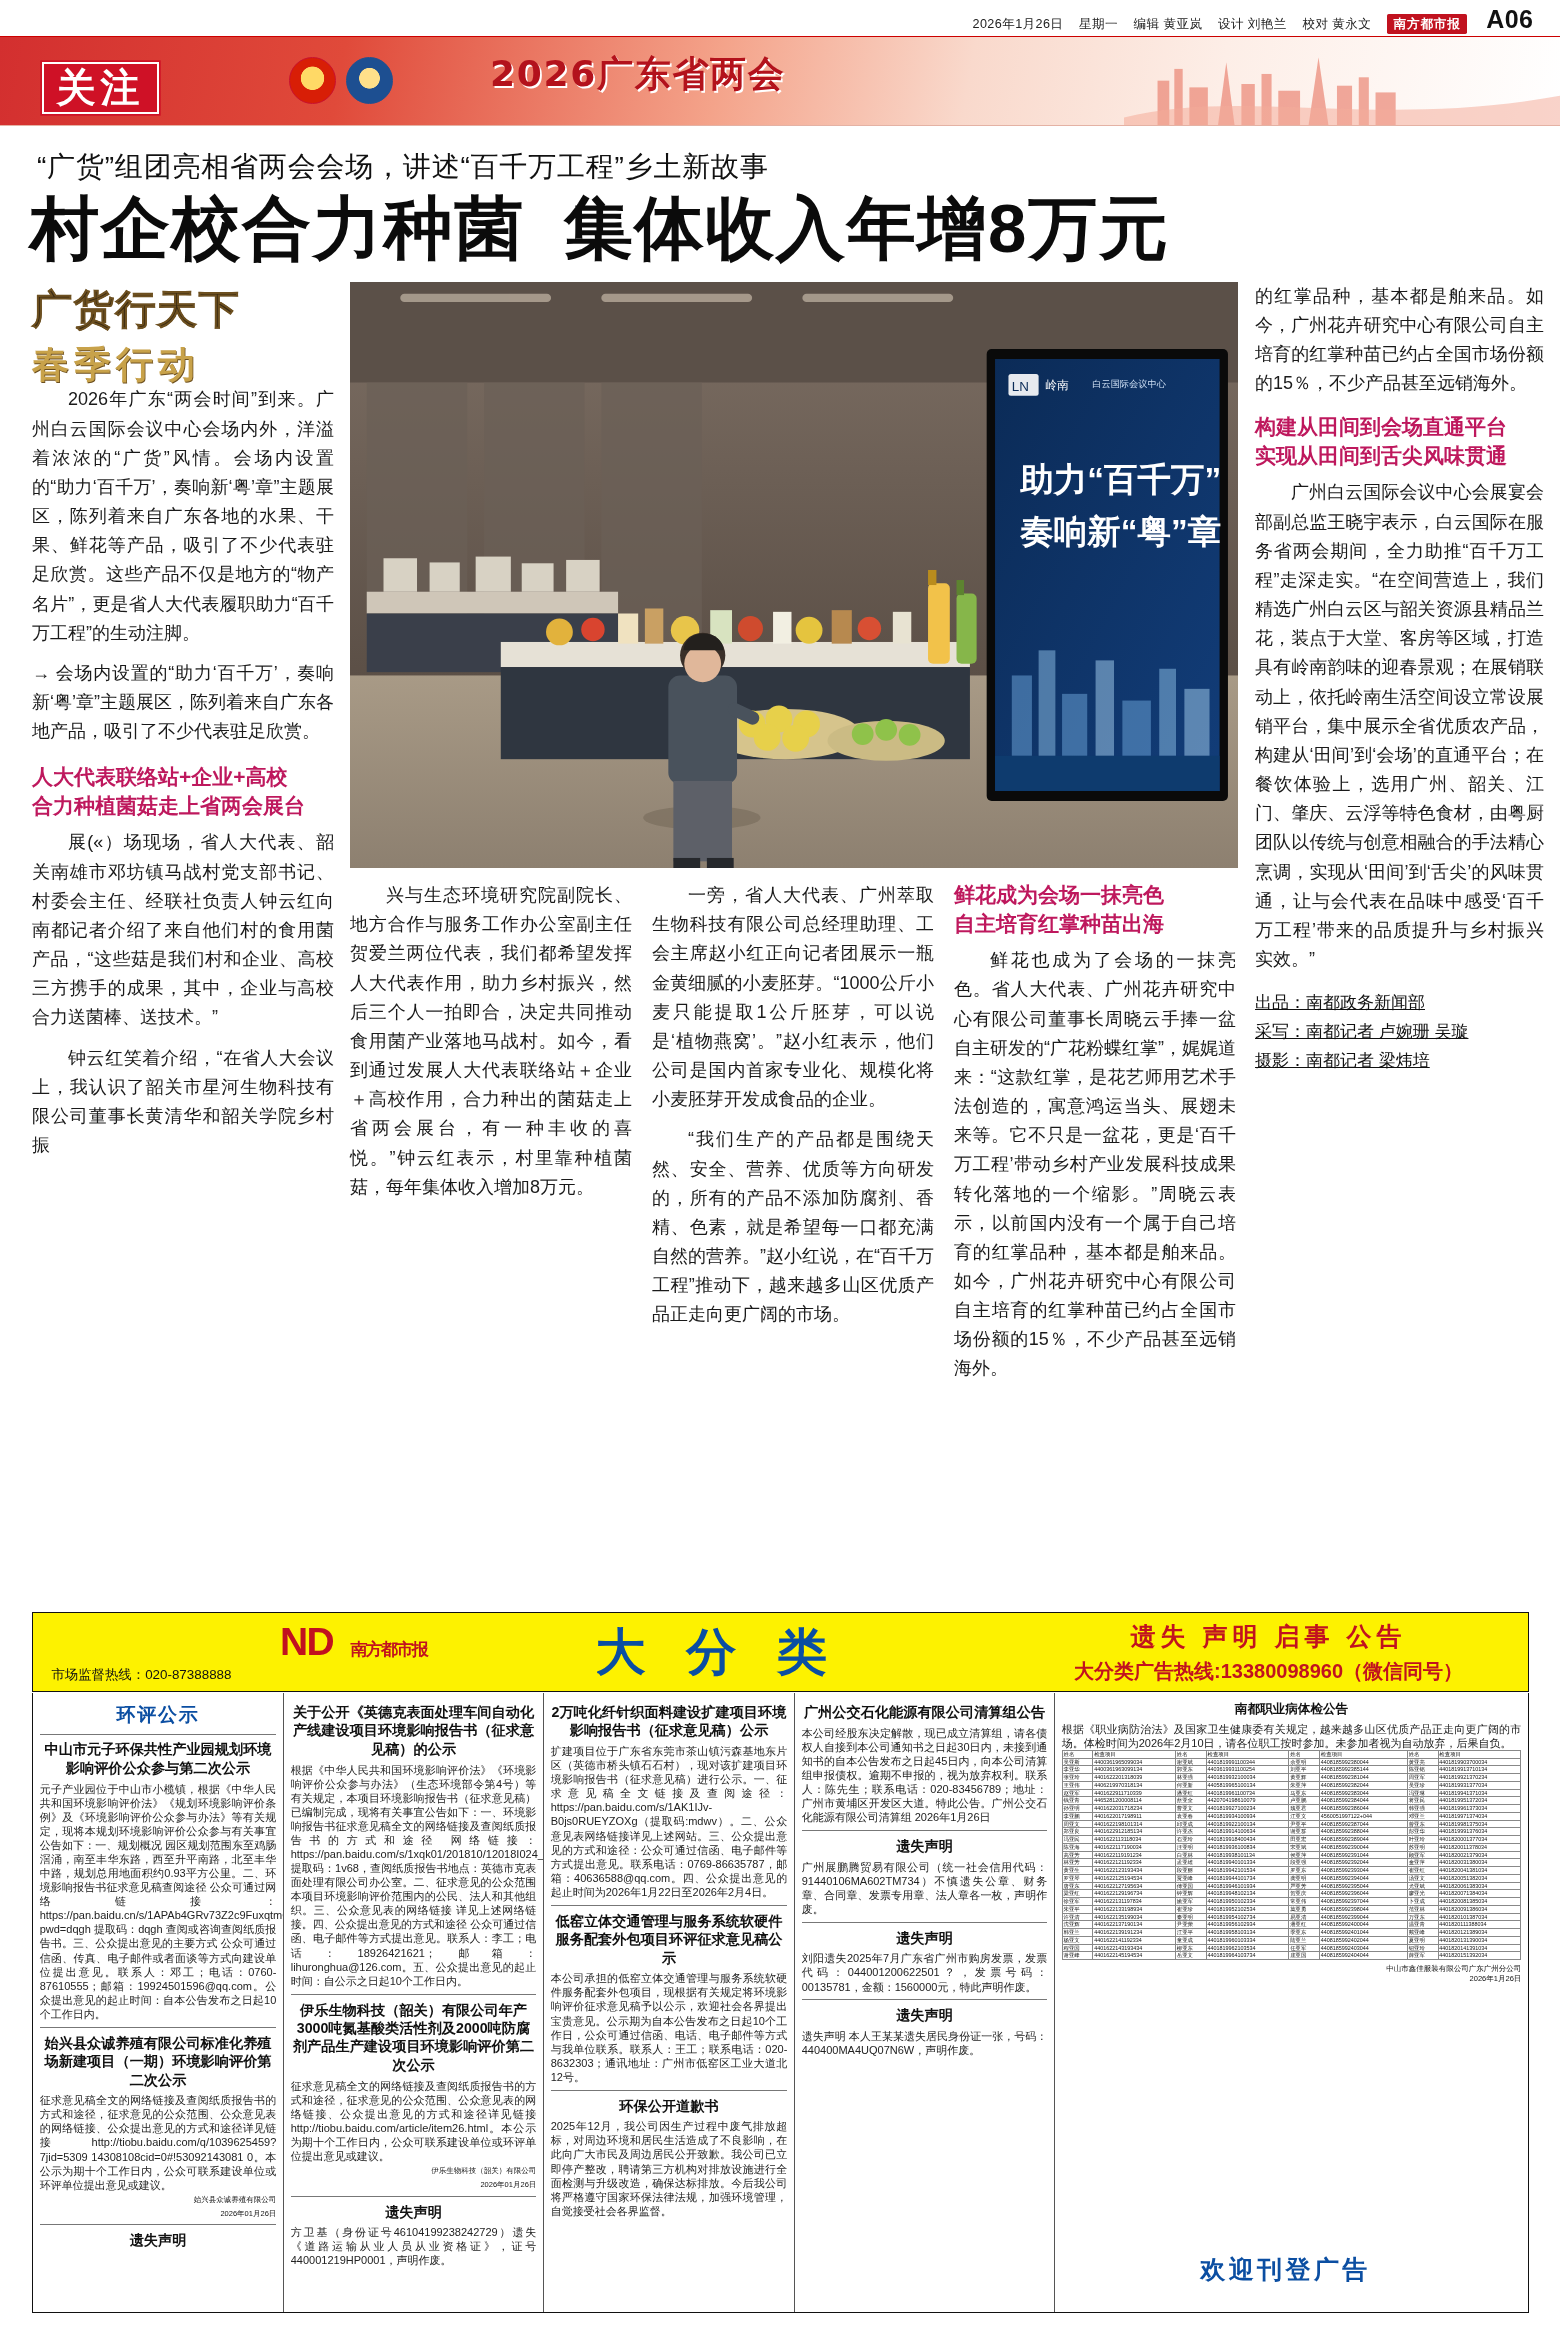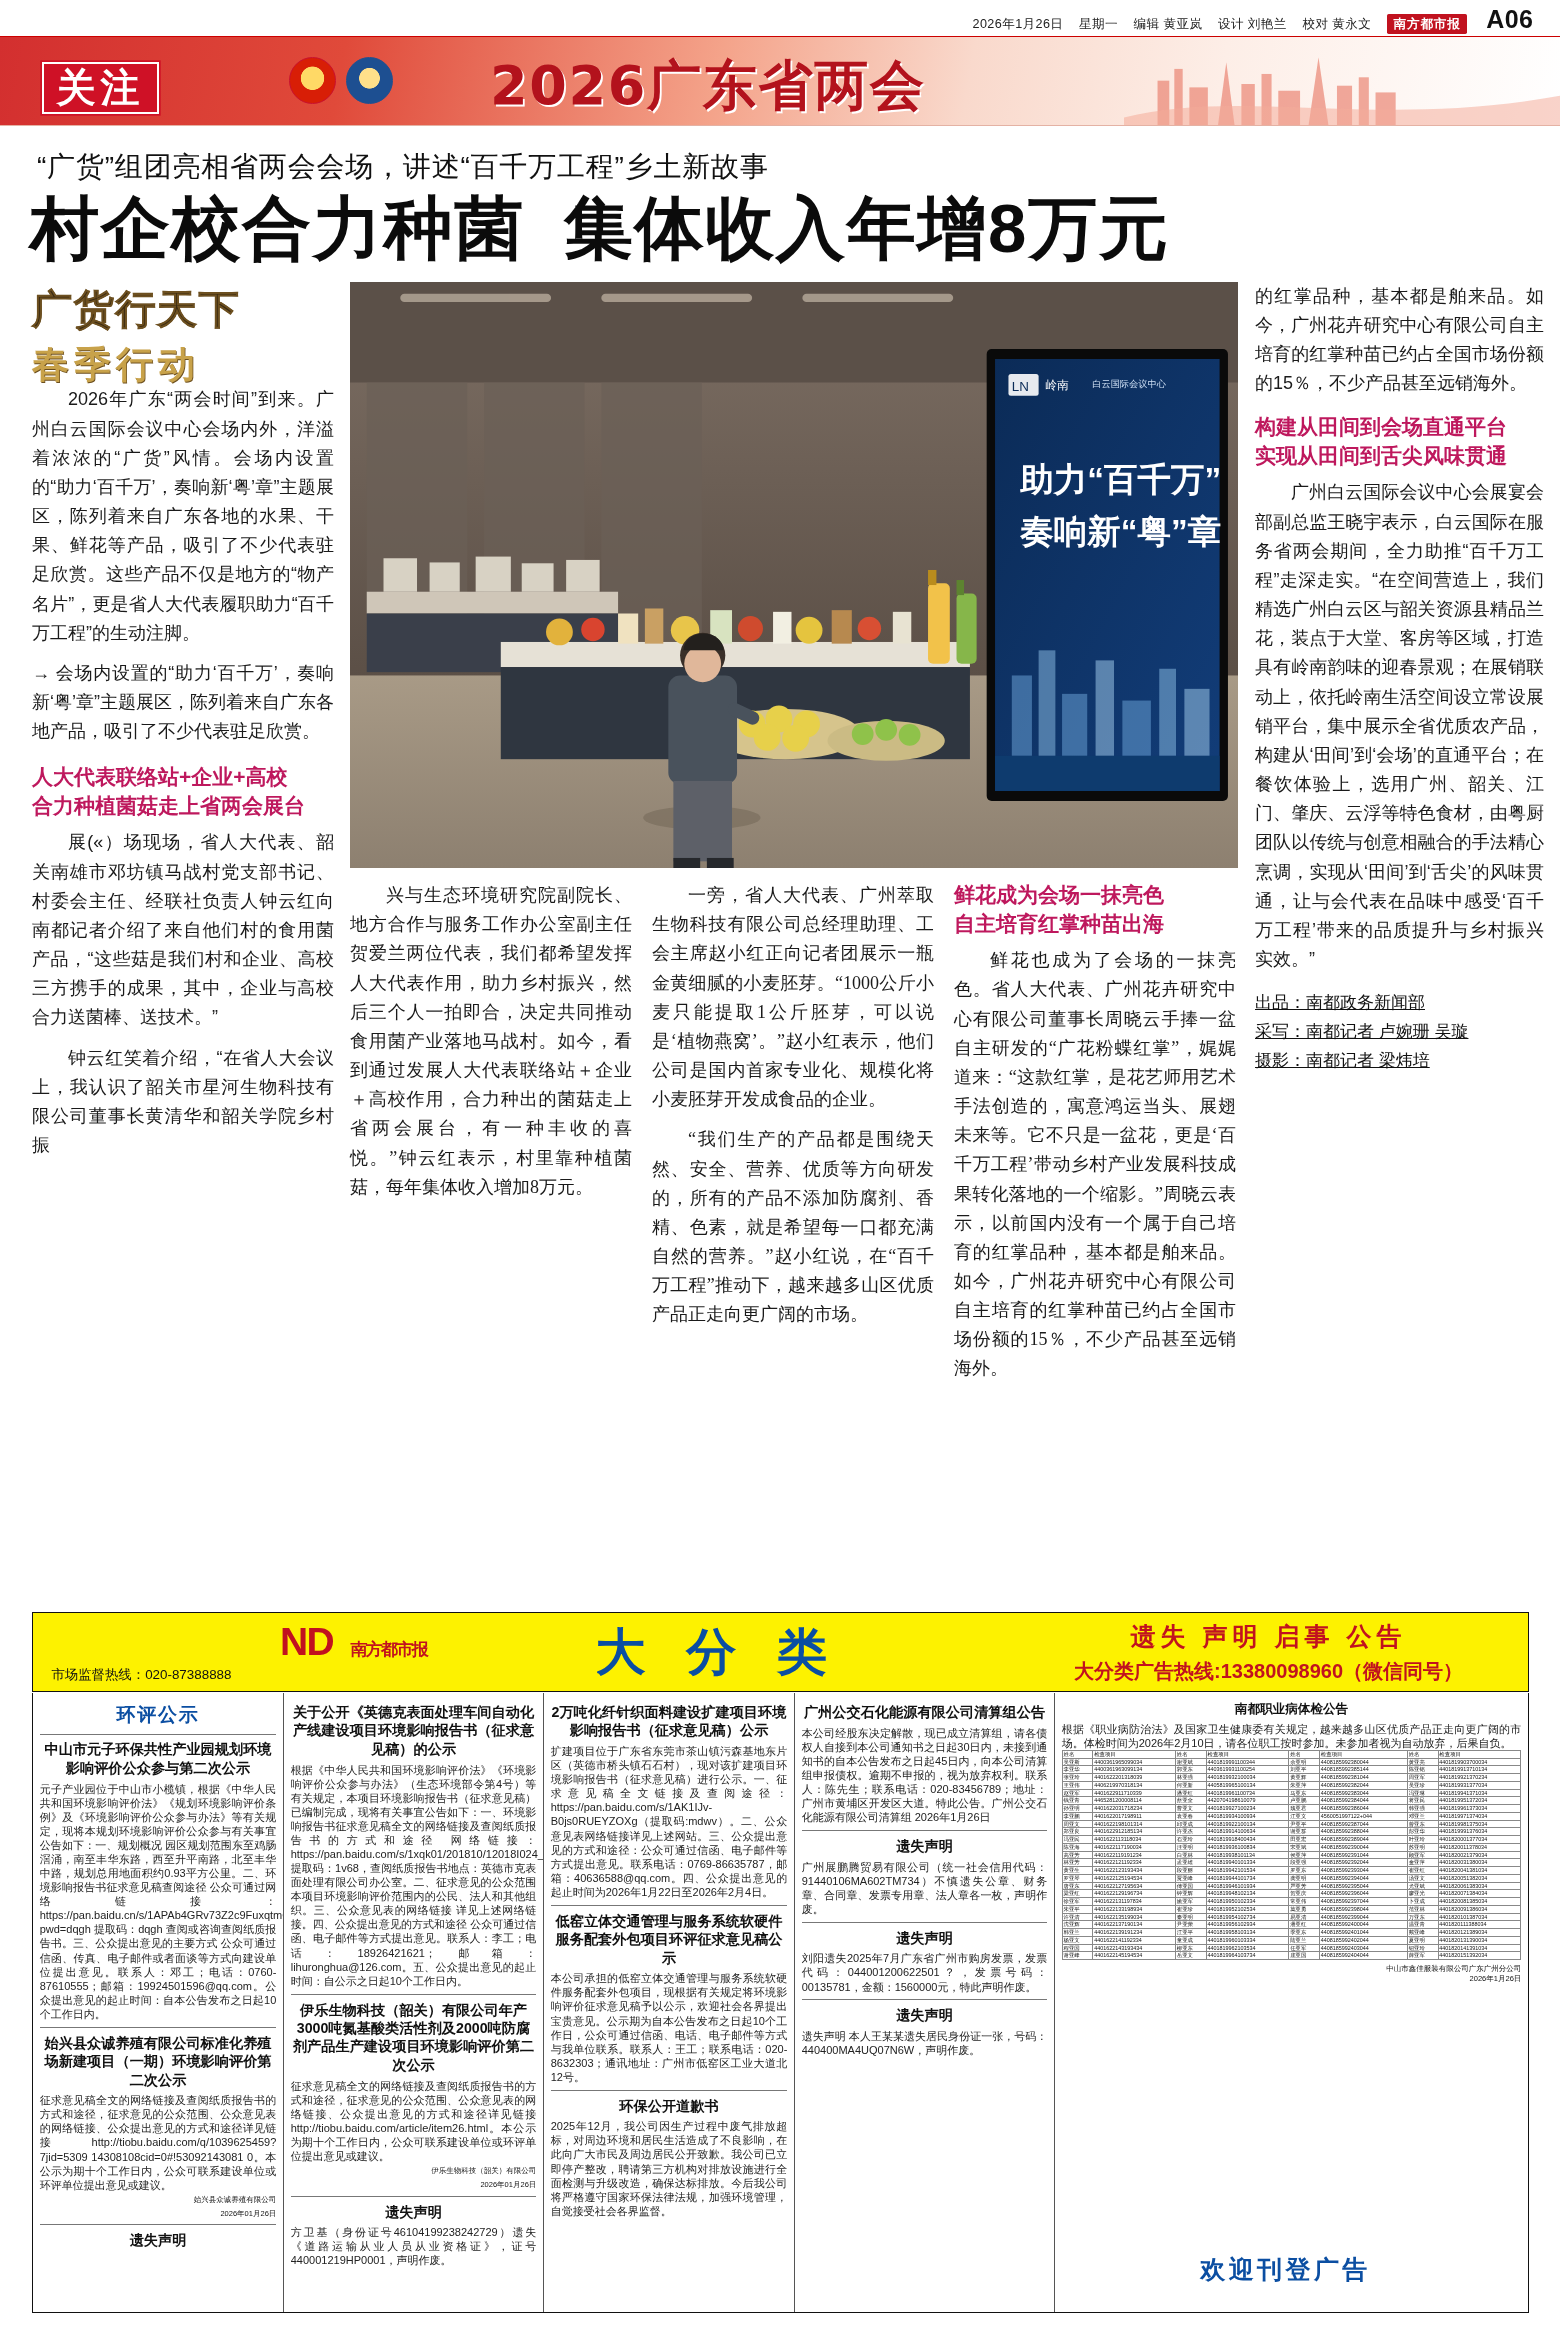--- a/index.html
+++ b/index.html
@@ -39,21 +39,21 @@
   .banner .guanzhu {
     position:absolute; left:42px; top:25px; width:117px; height:52px;
     background:#cf1126; color:#fff; font-size:39px; font-weight:bold;
     display:flex; align-items:center; justify-content:center; letter-spacing:5px;
     border:2.5px solid #fff; box-shadow:0 0 0 1.7px #cf1126;
   }
   .banner .emblems { position:absolute; left:289px; top:20px; display:flex; gap:10px; }
   .emblem { width:47px; height:47px; border-radius:50%; background:radial-gradient(circle at 50% 45%, #ffd966 0 34%, #d81e06 36% 100%); border:1.7px solid #c8102e; }
   .emblem.b { background:radial-gradient(circle at 50% 45%, #ffe08a 0 30%, #1d4f91 32% 100%); border-color:#1d4f91;}
   .banner .btitle {
-    position:absolute; left:490px; top:13.4px; font-size:54px; font-weight:bold;
+    position:absolute; left:490px; top:13.4px; font-size:36px; font-weight:bold;
     color:#b3121c; letter-spacing:1.7px; text-shadow:1.7px 1.7px 0 #fff;
     font-family:"DejaVu Sans","Liberation Sans",sans-serif;
   }
   .skyline { position:absolute; right:0; top:0; width:436px; height:89px; opacity:.85; }
 
   
   .shoulder {
     margin:22px 37px 0 37px; font-size:28px; color:#111; letter-spacing:0.8px;
   }
   .headline {
@@ -86,21 +86,21 @@
   .subhead {
     font-size:21px; font-weight:bold; line-height:1.35; margin:15px 0 8.4px 0; color:#be185d;
   }
   .subhead.first { margin-top:17px; }
 
   .photo {
     width:888px; height:586px; position:relative; overflow:hidden;
     background:#6d625a; border:0;
   }
   .cols3 { display:flex; gap:20px; margin-top:13.4px; }
-  .cols3 > div { width:282px;font-family:Liberation Serif, serif; }
+  .cols3 > div { width:282px; }
 
   .credits { font-size:17px; line-height:1.7; margin-top:15px;text-decoration:underline; }
 
   
   .classified-head {
     position:absolute; left:32px; top:1612px; width:1497px; height:80px;
     background:#fdf200; border:1.7px solid #111; display:flex; align-items:center;
   }
   .ch-left { width:394px; padding-left:18.4px; }
   .nd-mark { font-size:39px; font-weight:bold; color:#c1121f; letter-spacing:-1.7px;text-align:right; }

